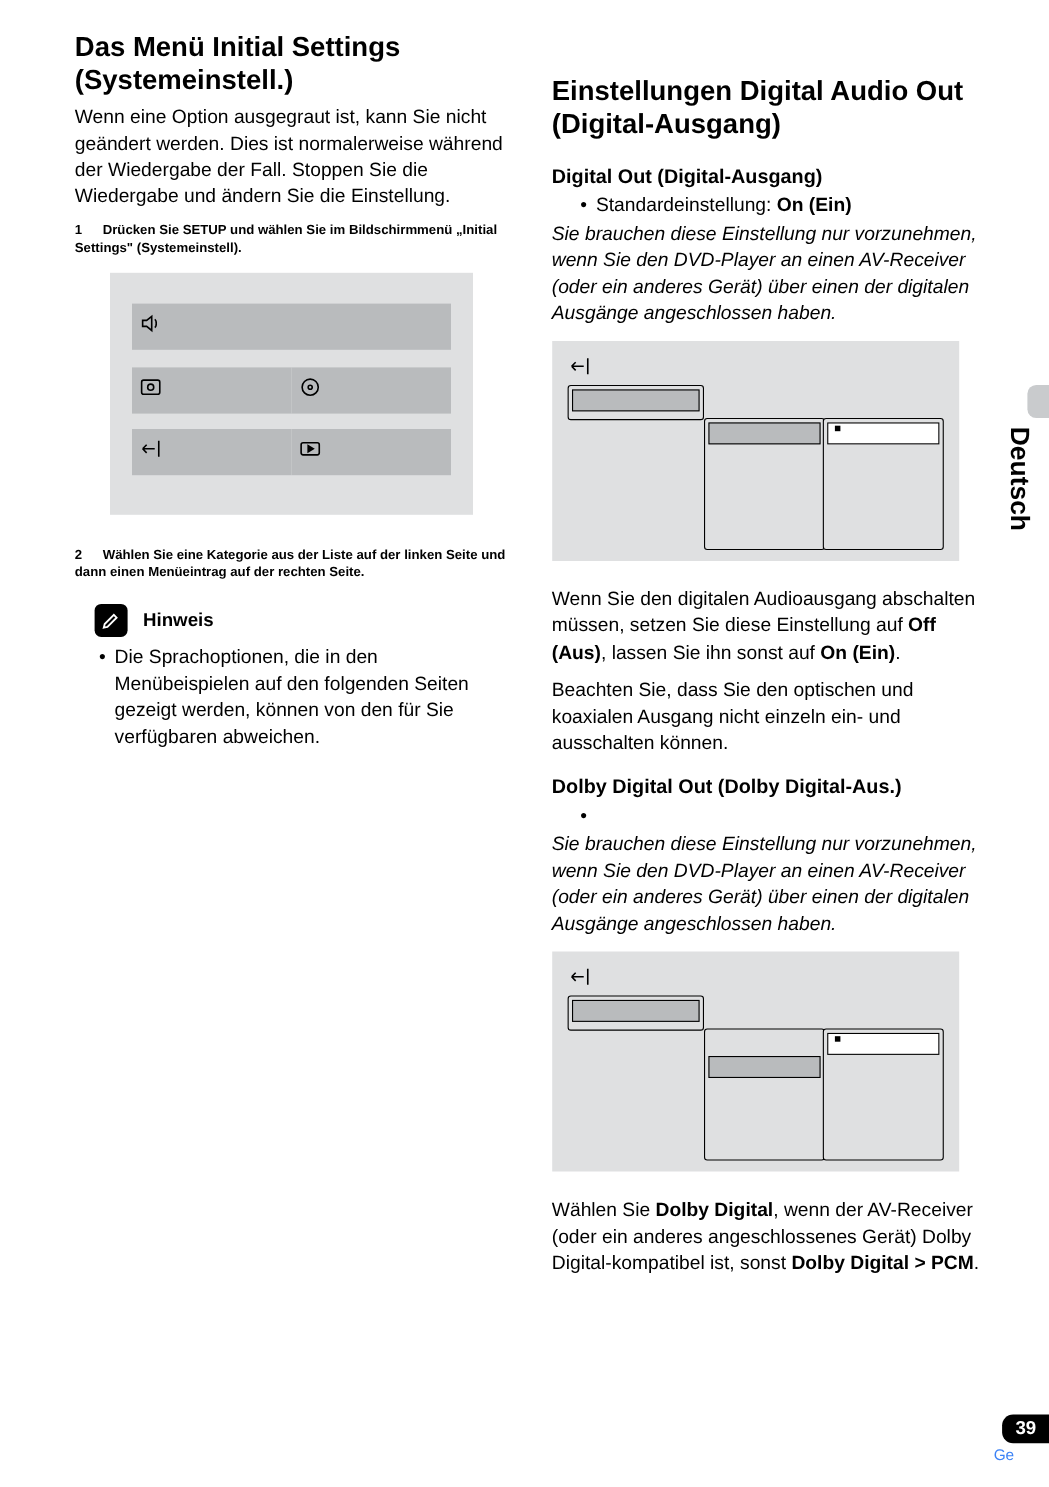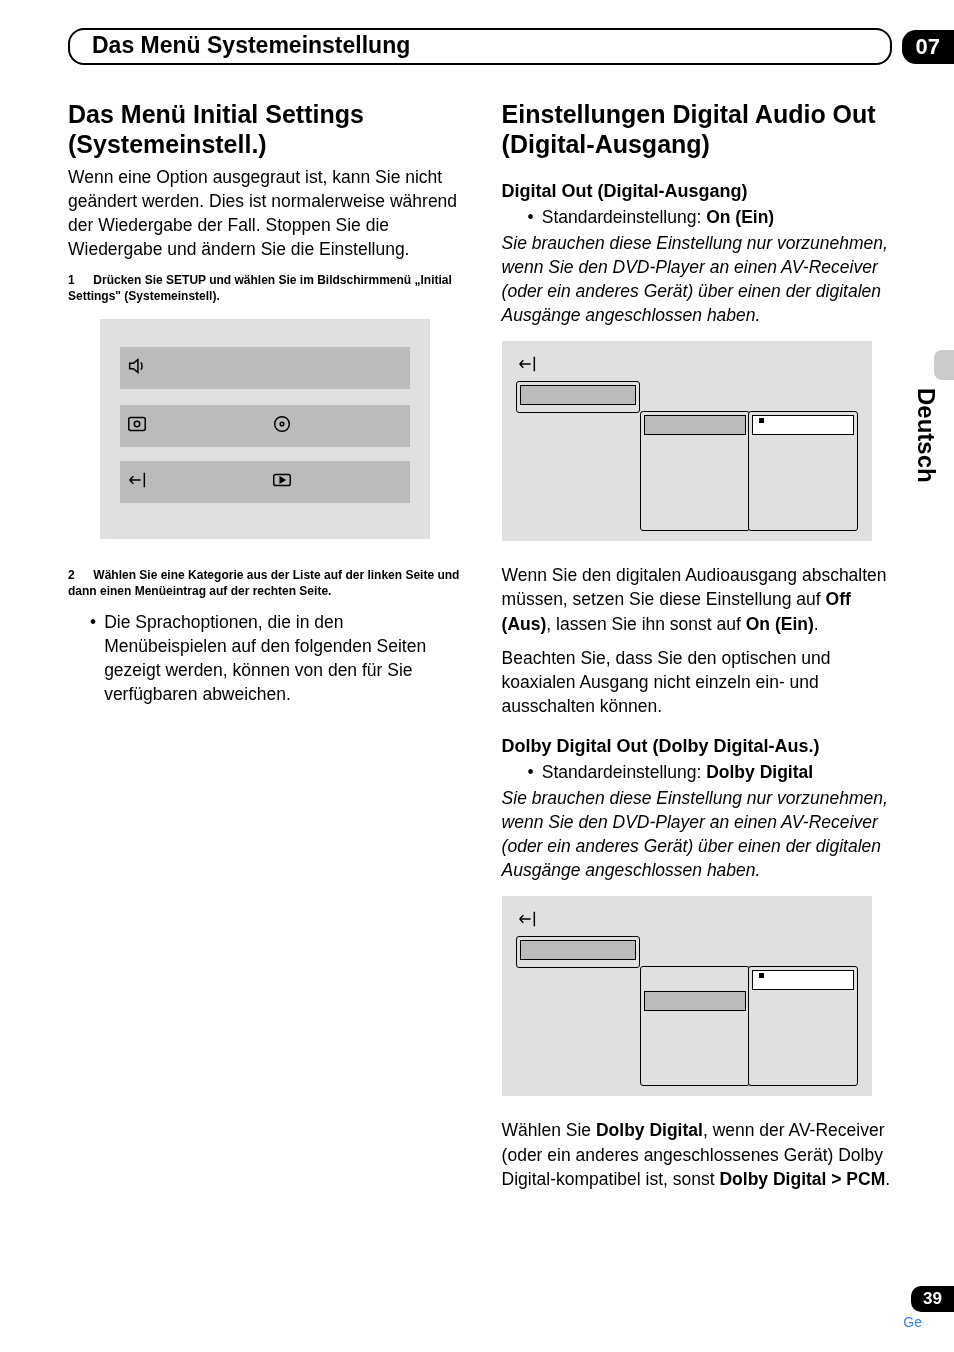--- a/index.html
+++ b/index.html
@@ -202,32 +202,28 @@
     margin-right: 0;
   }
   .footer-lang {
     position:absolute;
     right: 32px;
     bottom: 22px;
     font-size: 14px;
     color:#3b82f6;
   }
   .col1-inner { padding-right: 4px; }
-  .col2-inner { padding-right: 0; }
+  .col2-inner { padding-right: 0; margin-top: 40px; }
   .spacer-sm { height: 8px; }
 </style>
 </head>
 <body>
 
 <div class="page">
 
-  <div class="header-row">
-    <div class="header-pill">Das Menü Systemeinstellung</div>
-    <div class="header-badge">07</div>
-  </div>
 
   <div class="side-tab-mark"></div>
   <div class="side-tab">Deutsch</div>
 
   <div class="columns">
 
     <div class="col col1-inner">
       <h1>Das Menü Initial Settings (Systemeinstell.)</h1>
       <p>Wenn eine Option ausgegraut ist, kann Sie nicht geändert werden. Dies ist normalerweise während der Wiedergabe der Fall. Stoppen Sie die Wiedergabe und ändern Sie die Einstellung.</p>
 
@@ -280,20 +276,28 @@
             </span>
           </div>
         </div>
       </div>
 
       <p class="step">
         <span class="num">2</span>
         <span>Wählen Sie eine Kategorie aus der Liste auf der linken Seite und dann einen Menüeintrag auf der rechten Seite.</span>
       </p>
 
+      <div class="note-block">
+        <div class="note-icon">
+          <svg viewBox="0 0 24 24" fill="none" stroke="#fff" stroke-width="2">
+            <path d="M4 20l4-1 10-10-3-3L5 16l-1 4z"></path>
+          </svg>
+        </div>
+        <div class="note-heading">Hinweis</div>
+      </div>
       <div class="note-bullet">
         <span class="dot"></span>
         <span>Die Sprachoptionen, die in den Menübeispielen auf den folgenden Seiten gezeigt werden, können von den für Sie verfügbaren abweichen.</span>
       </div>
     </div>
 
     <div class="col col2-inner">
       <h1>Einstellungen Digital Audio Out (Digital-Ausgang)</h1>
 
       <div class="spacer-sm"></div>
@@ -334,23 +338,20 @@
       <p>
         <span>Wenn Sie den digitalen Audioausgang abschalten müssen, setzen Sie diese Einstellung auf </span><span class="bold">Off (Aus)</span><span>, lassen Sie ihn sonst auf </span><span class="bold">On (Ein)</span><span>.</span>
       </p>
       <p>Beachten Sie, dass Sie den optischen und koaxialen Ausgang nicht einzeln ein- und ausschalten können.</p>
 
       <div class="spacer-sm"></div>
 
       <h2>Dolby Digital Out (Dolby Digital-Aus.)</h2>
       <div class="bullet-row">
         <span class="dot"></span>
-        <span>
-          <span>Standardeinstellung: </span><span class="bold">Dolby Digital</span>
-        </span>
       </div>
       <p class="italic">Sie brauchen diese Einstellung nur vorzunehmen, wenn Sie den DVD-Player an einen AV-Receiver (oder ein anderes Gerät) über einen der digitalen Ausgänge angeschlossen haben.</p>
 
       <div class="osd">
         <div class="top-icon">
           <svg viewBox="0 0 24 24" fill="none" stroke="#000" stroke-width="1.6">
             <path d="M4 12h12M4 12l4-4M4 12l4 4M20 4v16"></path>
           </svg>
         </div>
         <div style="display:flex;">

